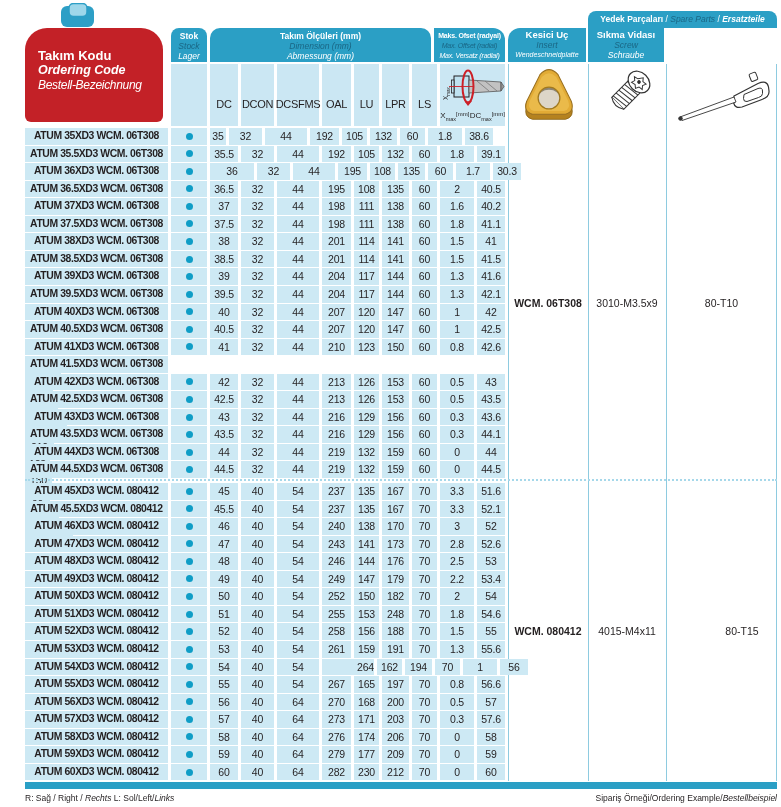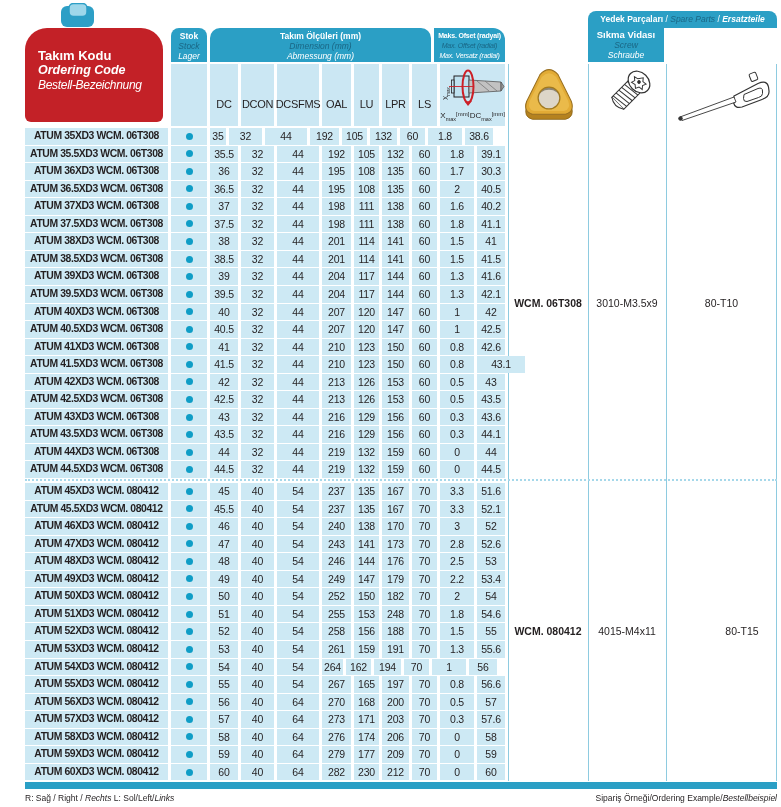--- a/index.html
+++ b/index.html
@@ -104,20 +104,25 @@
   <div class="abs band offset-band">
     <div class="b1">Maks. Ofset (radyal)</div>
     <div class="b2">Max. Offset (radial)</div>
     <div class="b3">Max. Versatz (radial)</div>
   </div>
 
   <div class="abs band yedek-band">
     <span class="p1">Yedek Parçaları</span><span> / </span><span class="p2">Spare Parts</span><span> / </span><span class="p3">Ersatzteile</span>
   </div>
 
+  <div class="abs band kesici-hdr">
+    <div class="b1">Kesici Uç</div>
+    <div class="b2">Insert</div>
+    <div class="b3">Wendeschneidplatte</div>
+  </div>
   <div class="abs band screw-hdr">
     <div class="b1">Sıkma Vidası</div>
     <div class="b2">Screw</div>
     <div class="b3">Schraube</div>
   </div>
 
   <div class="subcell" style="left:171px;width:36px;"></div>
 
   <div id="subhdrs">
       <div class="subcell collabel" style="left: 210px; width: 28px;">DC</div>
@@ -216,21 +221,21 @@
         <div class="cell" style="width: 29px;">192</div>
         <div class="cell" style="width: 25px;">105</div>
         <div class="cell" style="width: 27px;">132</div>
         <div class="cell" style="width: 25px;">60</div>
         <div class="cell" style="width: 34px;">1.8</div>
         <div class="cell" style="width: 28px;">39.1</div>
       </div>
       <div class="row" style="top: 163.1px;">
         <div class="cell code" style="width: 143px;">ATUM 36XD3 WCM. 06T308</div>
         <div class="cell" style="width: 36px;"><span class="dot"></span></div>
-        <div class="cell" style="width: 28px;">36</div>
+        <div class="cell" style="width: 44px;">36</div>
         <div class="cell" style="width: 33px;">32</div>
         <div class="cell" style="width: 42px;">44</div>
         <div class="cell" style="width: 29px;">195</div>
         <div class="cell" style="width: 25px;">108</div>
         <div class="cell" style="width: 27px;">135</div>
         <div class="cell" style="width: 25px;">60</div>
         <div class="cell" style="width: 34px;">1.7</div>
         <div class="cell" style="width: 28px;">30.3</div>
       </div>
       <div class="row" style="top: 180.65px;">
@@ -356,21 +361,21 @@
         <div class="cell" style="width: 28px;">41</div>
         <div class="cell" style="width: 33px;">32</div>
         <div class="cell" style="width: 42px;">44</div>
         <div class="cell" style="width: 29px;">210</div>
         <div class="cell" style="width: 25px;">123</div>
         <div class="cell" style="width: 27px;">150</div>
         <div class="cell" style="width: 25px;">60</div>
         <div class="cell" style="width: 34px;">0.8</div>
         <div class="cell" style="width: 28px;">42.6</div>
       </div>
-      <div class="row" style="top: 356.15px;">
+      <div class="row" style="top: 356.15px; flex-direction: column;">
         <div class="cell code" style="width: 143px;">ATUM 41.5XD3 WCM. 06T308</div>
         <div class="cell" style="width: 36px;"><span class="dot"></span></div>
         <div class="cell" style="width: 28px;">41.5</div>
         <div class="cell" style="width: 33px;">32</div>
         <div class="cell" style="width: 42px;">44</div>
         <div class="cell" style="width: 29px;">210</div>
         <div class="cell" style="width: 25px;">123</div>
         <div class="cell" style="width: 27px;">150</div>
         <div class="cell" style="width: 25px;">60</div>
         <div class="cell" style="width: 34px;">0.8</div>
@@ -583,21 +588,21 @@
         <div class="cell" style="width: 25px;">70</div>
         <div class="cell" style="width: 34px;">1.3</div>
         <div class="cell" style="width: 28px;">55.6</div>
       </div>
       <div class="row" style="top: 658.5px;">
         <div class="cell code" style="width: 143px;">ATUM 54XD3 WCM. 080412</div>
         <div class="cell" style="width: 36px;"><span class="dot"></span></div>
         <div class="cell" style="width: 28px;">54</div>
         <div class="cell" style="width: 33px;">40</div>
         <div class="cell" style="width: 42px;">54</div>
-        <div class="cell" style="width: 21px;">264</div>
+        <div class="cell" style="width: 52px; text-align: right;">264</div>
         <div class="cell" style="width: 25px;">162</div>
         <div class="cell" style="width: 27px;">194</div>
         <div class="cell" style="width: 25px;">70</div>
         <div class="cell" style="width: 34px;">1</div>
         <div class="cell" style="width: 28px;">56</div>
       </div>
       <div class="row" style="top: 676.05px;">
         <div class="cell code" style="width: 143px;">ATUM 55XD3 WCM. 080412</div>
         <div class="cell" style="width: 36px;"><span class="dot"></span></div>
         <div class="cell" style="width: 28px;">55</div>

